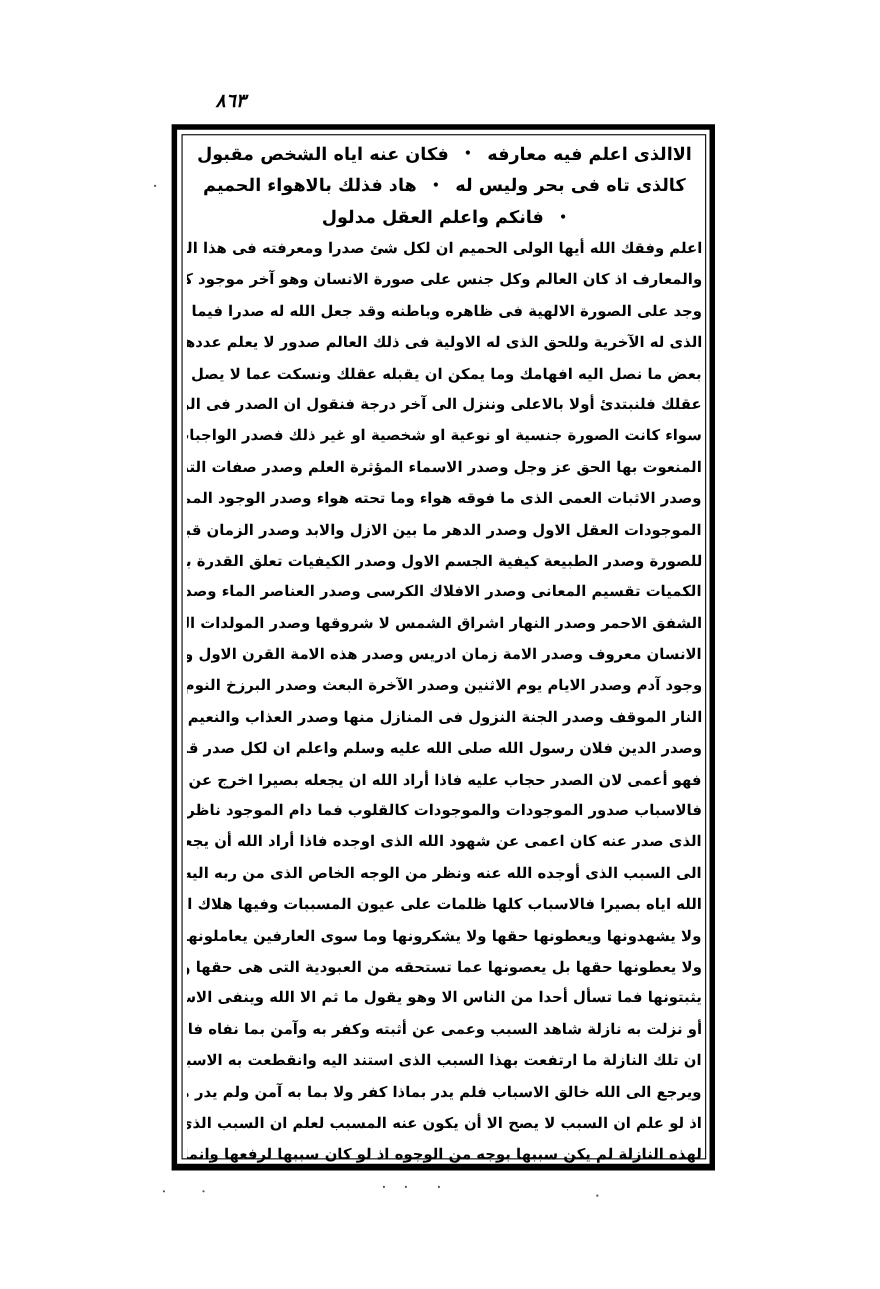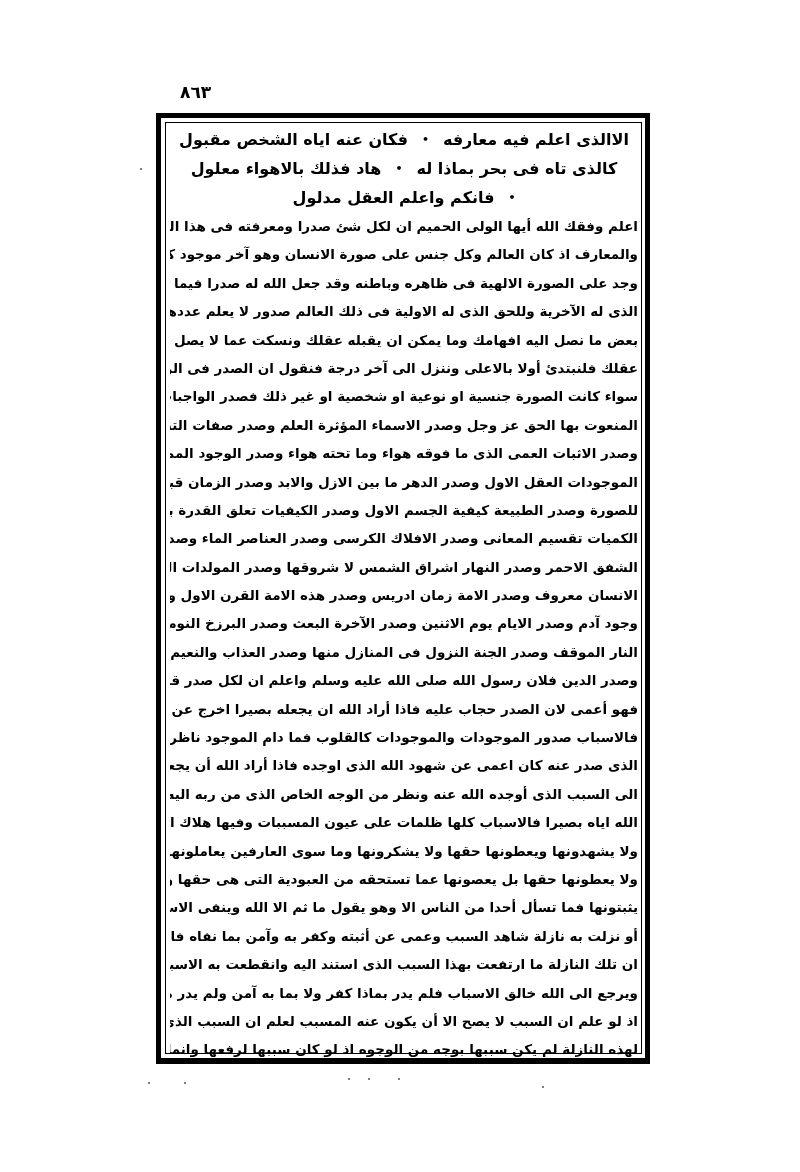--- a/index.html
+++ b/index.html
@@ -6,23 +6,24 @@
     body {
       width: 800px; height: 1172px;
       background: #ffffff;
       position: relative;
       overflow: hidden;
       font-family: "DejaVu Sans", sans-serif;
       color: #000;
     }
     .page-number {
       position: absolute;
-      left: 180px; top: 82px;
+      left: 196px; top: 82px;
       font-size: 17px; font-weight: bold;
       letter-spacing: 1px;
+      font-style: italic;
     }
     .frame-outer {
       position: absolute;
       left: 156px; top: 113px;
       width: 494px; height: 951px;
       border-top: 5px solid #000;
       border-left: 5px solid #000;
       border-right: 5px solid #000;
       border-bottom: 6px solid #000;
       box-sizing: border-box;
@@ -76,23 +77,23 @@
 </div>
 
 <div class="content">
   <div class="verses">
     <div class="verse-line">
       <span>الاالذى اعلم فيه معارفه</span>
       <span class="verse-sep">•</span>
       <span>فكان عنه اياه الشخص مقبول</span>
     </div>
     <div class="verse-line">
-      <span>كالذى تاه فى بحر بماذا له</span>
+      <span>كالذى تاه فى بحر وليس له</span>
       <span class="verse-sep">•</span>
-      <span>هاد فذلك بالاهواء معلول</span>
+      <span>هاد فذلك بالاهواء الحميم</span>
     </div>
     <div class="verse-line">
       <span class="verse-sep">•</span>
       <span>فانكم واعلم العقل مدلول</span>
     </div>
   </div>
 
   <div class="prose">
     <div class="prose-line">اعلم وفقك الله أيها الولى الحميم ان لكل شئ صدرا ومعرفته فى هذا الطريق من أرفع العلوم</div>
     <div class="prose-line">والمعارف اذ كان العالم وكل جنس على صورة الانسان وهو آخر موجود كان الانسان</div>

